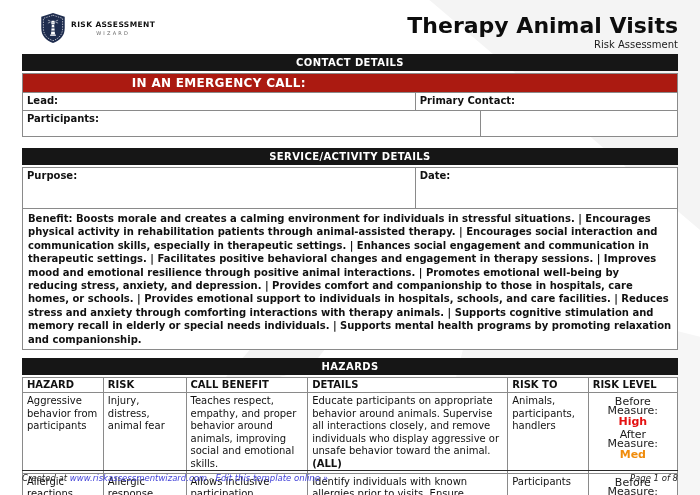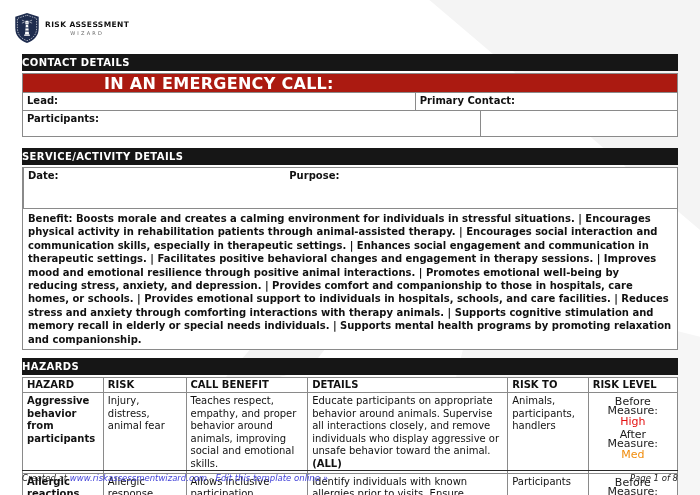--- a/index.html
+++ b/index.html
@@ -19,71 +19,71 @@
   
   .wm{position:absolute;z-index:0;background:#f4f4f4;}
   .wm1{top:0;right:0;width:330px;height:230px;clip-path:polygon(100% 0,100% 100%,18% 0);}
   .wm2{top:190px;left:200px;width:430px;height:250px;transform:rotate(-13deg);
        clip-path:polygon(0 62%,50% 0,100% 58%,76% 58%,50% 24%,23% 62%);background:#f3f3f3;}
   .wm3{bottom:-30px;right:-50px;width:300px;height:210px;transform:rotate(14deg);background:#f6f6f6;}
 
   .layer{position:relative;z-index:1;}
 
   
-  .header{display:flex;justify-content:space-between;align-items:flex-start;padding:12px 22px 0 14px;height:46px;}
+  .header{display:flex;justify-content:space-between;align-items:flex-start;padding:12px 22px 0 40px;height:46px;}
   .logo{display:flex;align-items:center;gap:5px;}
   .logo-line1{font-size:7.5px;font-weight:bold;color:#111;letter-spacing:0.4px;}
   .logo-line2{font-size:5px;color:#666;letter-spacing:2.2px;text-align:center;margin-top:1px;}
   .title-block{text-align:right;margin-top:2px;}
   .doc-title{font-size:22px;font-weight:bold;line-height:24px;color:#0d0d0d;}
   .doc-subtitle{font-size:10px;color:#1a1a1a;margin-top:1px;}
 
   
   .section{margin:0 22px;}
   .bar{height:17px;line-height:17px;background:var(--bar-bg);color:#fff;
-       font-size:10px;font-weight:bold;letter-spacing:0.4px;}
+       font-size:10px;font-weight:bold;text-align:center;letter-spacing:0.4px;}
   .tbl{border:1px solid var(--border);background:#fff;margin-top:2px;}
   .row{display:flex;}
   .row + .row{border-top:1px solid var(--border);}
   .cell{padding:2px 4px;font-size:10px;}
   .cell.lbl{font-weight:bold;}
   .bl{border-left:1px solid var(--border);}
 
   
   .contact{margin-top:8px;}
   .red-row{height:18px;background:var(--red);color:#fff;align-items:center;}
-  .red-left{width:59.9%;text-align:center;font-size:16px;font-weight:bold;letter-spacing:0.3px;}
+  .red-left{width:59.9%;text-align:center;font-size:12px;font-weight:bold;letter-spacing:0.3px;}
   .red-right{flex:1;}
   .lead-row{height:18px;}
   .c60{width:59.9%;}
   .c40{flex:1;}
   .part-row{height:26px;}
   .c70{width:69.9%;}
   .c30{flex:1;}
 
   
   .service{margin-top:11px;border-radius:28px;}
   .pd-row{height:40px;}
   .benefit-cell{padding:3px 5px;font-size:10px;line-height:13.4px;min-height:96px;width:100%;font-weight:bold;}
 
   
   .hazards{margin-top:8px;}
   .hz-head .cell{font-weight:bold;padding:1px 4px;line-height:12px;}
   .hz-row .cell{padding:2px 4px;line-height:12.6px;vertical-align:top;}
-  .col1{width:12.2%;font-weight:bold;}
+  .col1{width:12.2%;}
   .col2{width:12.65%;}
   .col3{width:18.6%;}
   .col4{width:30.6%;}
   .col5{width:12.3%;}
   .col6{flex:1;}
   .hz-row1{min-height:59px;}
   .hz-row2{min-height:68px;}
   .risk-level-cell{text-align:center;padding-top:3px;}
   .rl-label{font-size:11px;color:#1a1a1a;line-height:9px;margin-top:2px;}
-  .rl-value{font-size:11px;font-weight:normal;line-height:13px;}
+  .rl-value{font-size:11px;font-weight:bold;line-height:13px;}
   .val-high{color:var(--high);}
   .val-med{color:var(--med);}
 
   
   .footer{position:absolute;left:22px;right:22px;top:470px;z-index:1;
           border-top:1px solid #2a2a2a;padding-top:2px;display:flex;
           justify-content:space-between;font-size:8.5px;font-style:italic;color:#222;}
   .link{color:var(--link);cursor:pointer;}
 </style>
 </head>
@@ -108,20 +108,24 @@
           <rect x="10.3" y="14.4" width="3.4" height="1" fill="#1e2c4e"></rect>
           <rect x="10.2" y="17.4" width="3.8" height="1" fill="#1e2c4e"></rect>
           <rect x="9.3" y="21.2" width="5.4" height="1.1" fill="#ffffff"></rect>
           <path d="M9.6 8.6 L7.2 7.6 M9.6 9.6 L7.2 10.4 M14.4 8.6 L16.8 7.6 M14.4 9.6 L16.8 10.4" stroke="#ffffff" stroke-width="0.5"></path>
         </svg>
         <div>
           <div class="logo-line1">RISK ASSESSMENT</div>
           <div class="logo-line2">WIZARD</div>
         </div>
       </div>
+      <div class="title-block">
+        <div class="doc-title">Therapy Animal Visits</div>
+        <div class="doc-subtitle">Risk Assessment</div>
+      </div>
     </div>
 
     <div class="section contact">
       <div class="bar">CONTACT DETAILS</div>
       <div class="tbl">
         <div class="row red-row">
           <div class="red-left">IN AN EMERGENCY CALL:</div>
           <div class="red-right"></div>
         </div>
         <div class="row lead-row">
@@ -132,22 +136,22 @@
           <div class="cell lbl c70">Participants:</div>
           <div class="cell c30 bl"></div>
         </div>
       </div>
     </div>
 
     <div class="section service">
       <div class="bar">SERVICE/ACTIVITY DETAILS</div>
       <div class="tbl">
         <div class="row pd-row">
+          <div class="cell lbl c60">Purpose:</div>
           <div class="cell lbl c40 bl">Date:</div>
-          <div class="cell lbl c60">Purpose:</div>
         </div>
         <div class="row">
           <div class="benefit-cell"><b>Benefit:</b> <span>Boosts morale and creates a calming environment for individuals in stressful situations. | Encourages physical activity in rehabilitation patients through animal-assisted therapy. | Encourages social interaction and communication skills, especially in therapeutic settings. | Enhances social engagement and communication in therapeutic settings. | Facilitates positive behavioral changes and engagement in therapy sessions. | Improves mood and emotional resilience through positive animal interactions. | Promotes emotional well-being by reducing stress, anxiety, and depression. | Provides comfort and companionship to those in hospitals, care homes, or schools. | Provides emotional support to individuals in hospitals, schools, and care facilities. | Reduces stress and anxiety through comforting interactions with therapy animals. | Supports cognitive stimulation and memory recall in elderly or special needs individuals. | Supports mental health programs by promoting relaxation and companionship.</span></div>
         </div>
       </div>
     </div>
 
     <div class="section hazards">
       <div class="bar">HAZARDS</div>
       <div class="tbl">

